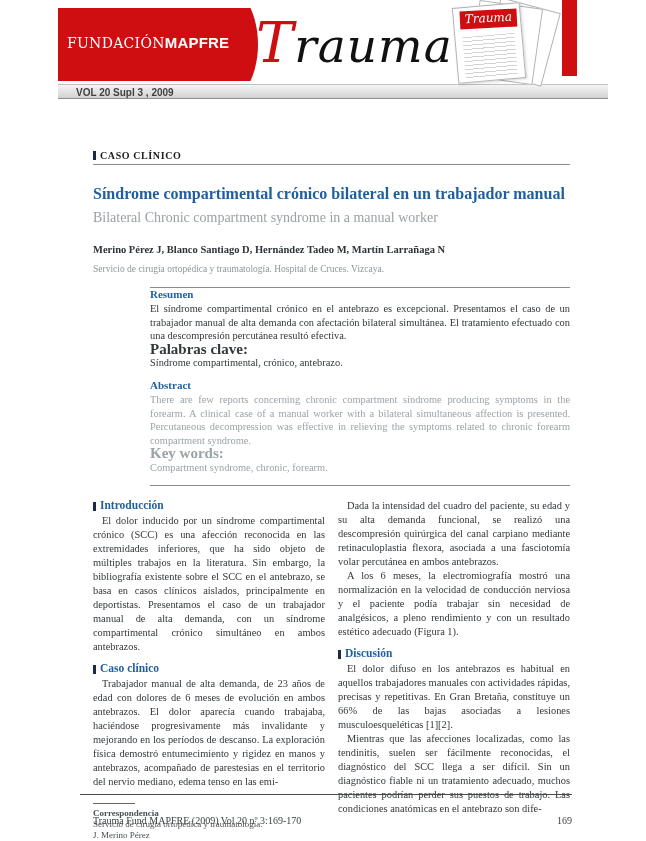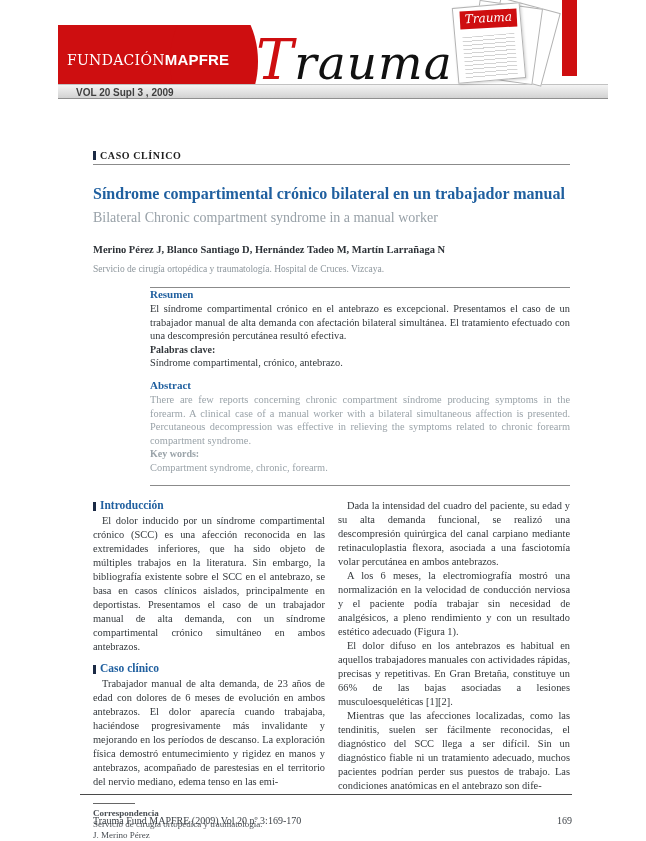--- a/index.html
+++ b/index.html
@@ -1,20 +1,20 @@
 <!DOCTYPE html>
 <html lang="es"><head>
 <meta charset="utf-8">
 <style>
   html,body{margin:0;padding:0;background:#fff;}
   .page{position:relative;width:646px;height:841px;background:#fff;overflow:hidden;
         font-family:"Liberation Serif", serif;color:#32373b;}
 
   
-  .banner{position:absolute;left:58px;top:25px;width:520px;height:73px;background:#fff;overflow:hidden;}
+  .banner{position:absolute;left:58px;top:8px;width:520px;height:73px;background:#fff;overflow:hidden;}
   .red-block{position:absolute;left:0;top:0;width:158px;height:73px;background:#ce0e10;}
   .red-curve{position:absolute;left:112px;top:-29px;width:88px;height:131px;background:#ce0e10;border-radius:50%;}
   .foundation{position:absolute;left:9px;top:26px;white-space:nowrap;color:#fff;z-index:2;}
   .foundation .f1{font-family:"DejaVu Serif", serif;font-size:14px;letter-spacing:.3px;}
   .foundation .f2{font-family:"Liberation Sans", sans-serif;font-weight:bold;font-size:15px;letter-spacing:.2px;}
   .trauma-logo{position:absolute;left:198px;top:2px;font-family:"DejaVu Serif", serif;
                font-style:italic;font-size:47px;line-height:66px;letter-spacing:1px;color:#111;white-space:nowrap;}
   .trauma-logo .tin{color:#ce0e10;font-size:56px;}
   .right-red-bar{position:absolute;left:562px;top:0;width:15px;height:76px;background:#ce0e10;z-index:1;}
 
@@ -47,21 +47,21 @@
   .title-es{margin-top:19px;font-size:16px;font-weight:bold;color:#1f5f9f;line-height:19px;}
   .title-en{margin-top:6px;font-size:14px;color:#98a1a8;line-height:17px;}
   .authors{margin-top:18px;font-size:10.5px;font-weight:bold;color:#2e3338;}
   .affiliation{margin-top:9px;font-size:9.5px;color:#8d969c;}
 
   .abstract-wrap{margin-left:57px;margin-top:13px;border-top:1px solid #8b8b8b;}
   .abs-heading{font-size:11px;font-weight:bold;color:#1f5f9f;margin:0 0 2px 0;}
   .abs-heading.en{margin-top:9px;}
   .abs-body{font-size:10.4px;line-height:13.6px;text-align:justify;margin:0;}
   .abs-body.gray, .abs-kw.gray, .abs-kwlabel.gray{color:#9aa3a9;}
-  .abs-kwlabel{font-size:10px;font-weight:bold;line-height:13.6px;margin:0;}
+  .abs-kwlabel{font-size:15px;font-weight:bold;line-height:13.6px;margin:0;}
   .abs-kw{font-size:10.4px;line-height:13.6px;margin:0 0 2px 0;}
   .abs-rule{border:none;border-top:1px solid #8b8b8b;margin:10px 0 0 0;}
 
   
   .cols{display:flex;gap:13px;margin-top:13px;}
   .col{width:232px;box-sizing:border-box;text-align:justify;}
   .sec-head{display:flex;align-items:flex-end;gap:4px;margin:8px 0 3px 0;}
   .sec-head:first-child{margin-top:0;}
   .sec-head .label{font-size:11.5px;font-weight:bold;color:#1f5f9f;}
   .col p{margin:0;font-size:10.4px;line-height:14px;text-indent:9px;}
@@ -156,20 +156,24 @@
           <p>J. Merino Pérez</p>
           <p>Plaza de Cruces s/n. Baracaldo. 48.903. Vizcaya.</p>
           <p>josu.merinoperez@osakidetza.net</p>
         </div>
       </div>
 
       <div class="col">
         <p>Dada la intensidad del cuadro del paciente, su edad y su alta demanda funcional, se realizó una descompresión quirúrgica del canal carpiano mediante retinaculoplastia flexora, asociada a una fasciotomía volar percutánea en ambos antebrazos.</p>
         <p>A los 6 meses, la electromiografía mostró una normalización en la velocidad de conducción nerviosa y el paciente podía trabajar sin necesidad de analgésicos, a pleno rendimiento y con un resultado estético adecuado (Figura 1).</p>
 
+        <div class="sec-head">
+          <span class="marker"></span>
+          <span class="label">Discusión</span>
+        </div>
         <p>El dolor difuso en los antebrazos es habitual en aquellos trabajadores manuales con actividades rápidas, precisas y repetitivas. En Gran Bretaña, constituye un 66% de las bajas asociadas a lesiones musculoesqueléticas [1][2].</p>
         <p>Mientras que las afecciones localizadas, como las tendinitis, suelen ser fácilmente reconocidas, el diagnóstico del SCC llega a ser difícil. Sin un diagnóstico fiable ni un tratamiento adecuado, muchos pacientes podrían perder sus puestos de trabajo. Las condiciones anatómicas en el antebrazo son dife-</p>
       </div>
 
     </div>
   </div>
 
   <div class="footer">
     <span class="cite">Trauma Fund MAPFRE (2009) Vol 20 nº 3:169-170</span>
     <span class="pageno">169</span>

